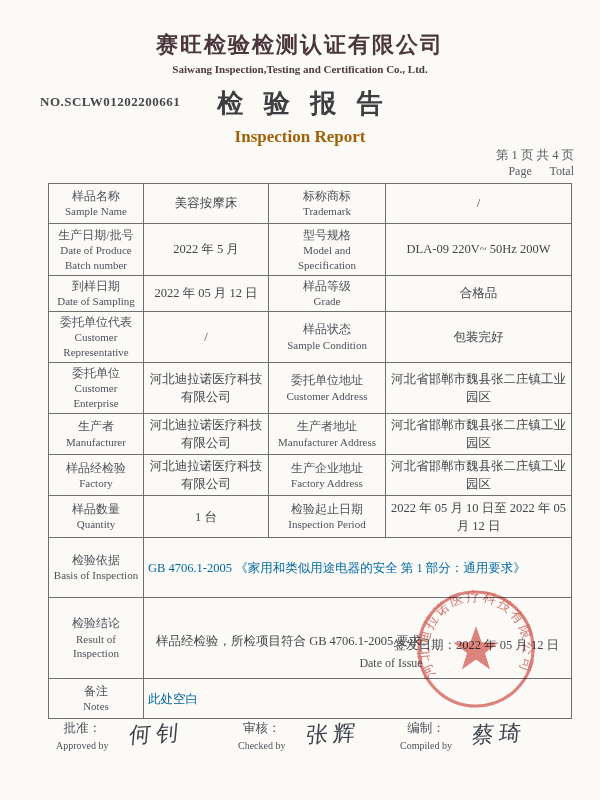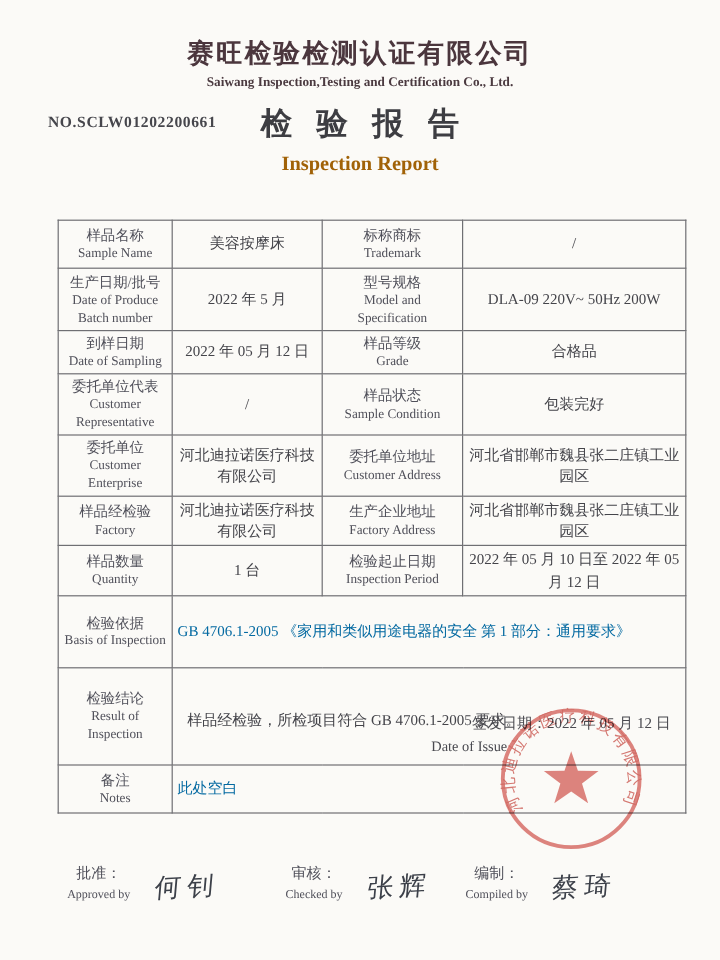--- a/index.html
+++ b/index.html
@@ -43,22 +43,22 @@
   td.lbl .en{font-size:11px;}
   td.val{text-align:center;font-size:12.5px;color:#44444a;line-height:1.45;}
   td.val-left{text-align:left;font-size:12.5px;color:#0369a1;padding-left:10px;line-height:1.45;}
   td.result-cell{vertical-align:top;position:relative;}
   .result-text{text-align:left;font-size:12.5px;color:#44444a;padding:7px 4px 0 8px;}
   .issue{position:absolute;right:12px;bottom:6px;font-size:12.5px;color:#4a4a50;text-align:left;line-height:1.5;}
   .issue .en{font-size:12px;margin-left:-34px;display:block;}
 
   
   .sig-row{position:absolute;left:48px;top:708px;width:523px;height:58px;}
-  .sig-group{position:absolute;top:4px;display:flex;align-items:flex-end;gap:20px;}
-  .sig-g1{left:8px;} .sig-g2{left:190px;} .sig-g3{left:340px;}
+  .sig-group{position:absolute;top:4px;display:flex;align-items:center;gap:20px;}
+  .sig-g1{left:8px;} .sig-g2{left:190px;} .sig-g3{left:352px;}
   .sig-label{text-align:center;font-size:12.5px;color:#50505a;line-height:1.55;padding-top:7px;}
   .sig-label .en{font-size:10px;}
   .sig-name{
     font-size:22px;color:#3c4049;letter-spacing:5px;
     transform:rotate(-3deg) skewX(-8deg);display:inline-block;margin-top:2px;
   }
 
   
   .stamp{position:absolute;left:401px;top:574px;mix-blend-mode:multiply;opacity:.82;pointer-events:none;}
 </style>
@@ -69,20 +69,24 @@
 
   <div class="company-cn">赛旺检验检测认证有限公司</div>
   <div class="company-en">Saiwang Inspection,Testing and Certification Co., Ltd.</div>
 
   <div class="title-row">
     <span class="report-no">NO.SCLW01202200661</span>
     <div class="title-cn">检 验 报 告</div>
   </div>
   <div class="title-en">Inspection Report</div>
 
+  <div class="pageinfo">
+    <div>第 1 页  共 4 页</div>
+    <div class="en">Page      Total</div>
+  </div>
 
   <table class="rpt">
     <colgroup>
       <col style="width:95px">
         <col style="width:125px">
         <col style="width:117px">
         <col style="width:186px">
     </colgroup>
     <tbody>
       <tr class="r1">
@@ -135,20 +139,32 @@
       </tr>
       <tr class="r5">
         <td class="lbl">
             <div>委托单位</div>
             <div class="en">Customer Enterprise</div>
           </td>
         <td class="val">河北迪拉诺医疗科技有限公司</td>
         <td class="lbl">
             <div>委托单位地址</div>
             <div class="en">Customer Address</div>
+          </td>
+        <td class="val">河北省邯郸市魏县张二庄镇工业园区</td>
+      </tr>
+      <tr class="r6">
+        <td class="lbl">
+            <div>生产者</div>
+            <div class="en">Manufacturer</div>
+          </td>
+        <td class="val">河北迪拉诺医疗科技有限公司</td>
+        <td class="lbl">
+            <div>生产者地址</div>
+            <div class="en">Manufacturer Address</div>
           </td>
         <td class="val">河北省邯郸市魏县张二庄镇工业园区</td>
       </tr>
       <tr class="r7">
         <td class="lbl">
             <div>样品经检验</div>
             <div class="en">Factory</div>
           </td>
         <td class="val">河北迪拉诺医疗科技有限公司</td>
         <td class="lbl">

